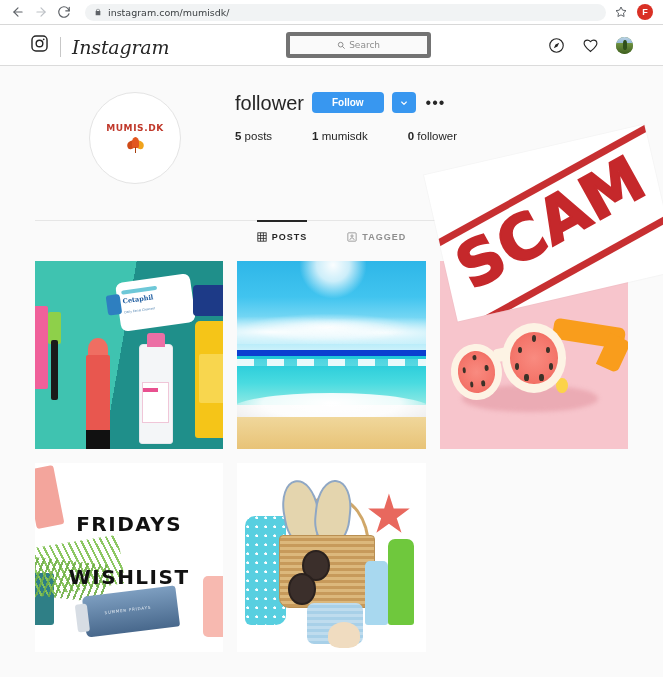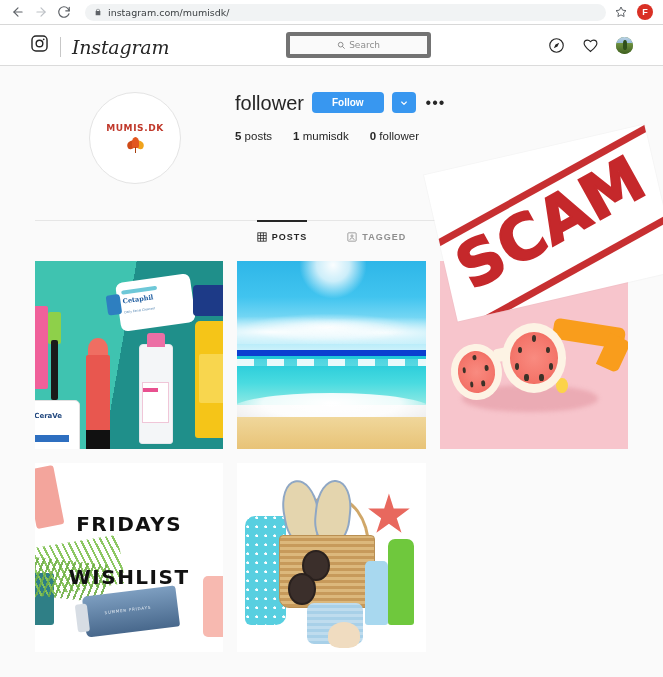--- a/index.html
+++ b/index.html
@@ -298,21 +298,21 @@
     color: #262626;
     font-size: 16px;
     letter-spacing: 1px;
     line-height: 1;
     cursor: pointer;
     padding: 0 2px;
     font-family: "Liberation Sans", sans-serif;
   }
   .stats-row {
     display: flex;
-    gap: 21px;
+    gap: 40px;
     margin-bottom: 17px;
   }
   .stat {
     font-size: 11.5px;
     color: #262626;
     font-family: "Liberation Sans", sans-serif;
   }
   .stat b { font-weight: 600; }
   .bio {
     font-size: 11.5px;
@@ -916,24 +916,20 @@
             <span class="cap"></span>
               <span class="band"></span>
             <span class="txt">Cetaphil</span>
             <span class="sub">Daily Facial Cleanser</span>
           </div>
           <div class="it c-garnier">
               <span class="gcap"></span>
               <span class="glbl"></span>
               <span class="gpink"></span>
             </div>
-          <div class="it c-cerave">
-            <span class="ctxt">CeraVe</span>
-            <span class="cbar"></span>
-          </div>
           <div class="it c-jar"></div>
           <div class="it c-yellow">
               <span class="ylbl"></span>
             </div>
         </div>
       </div>
 
       <div class="tile">
         <div class="art art-beach">
           <div class="sky"></div>

